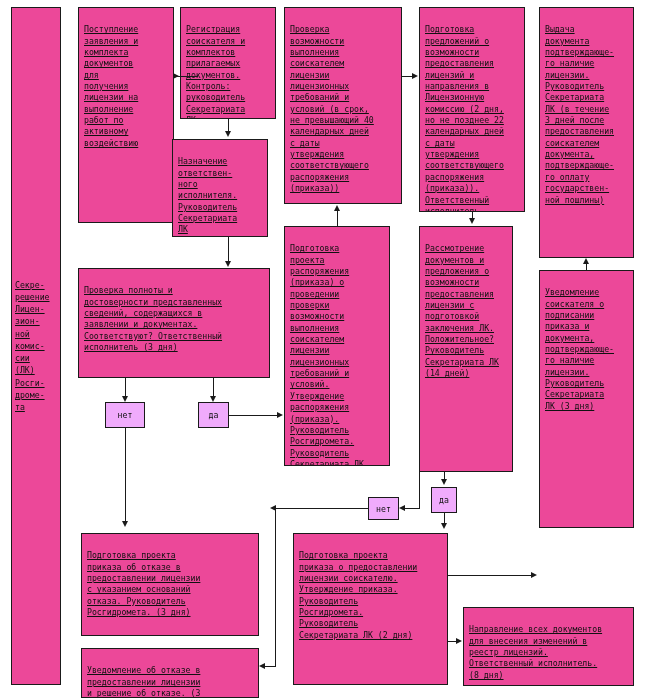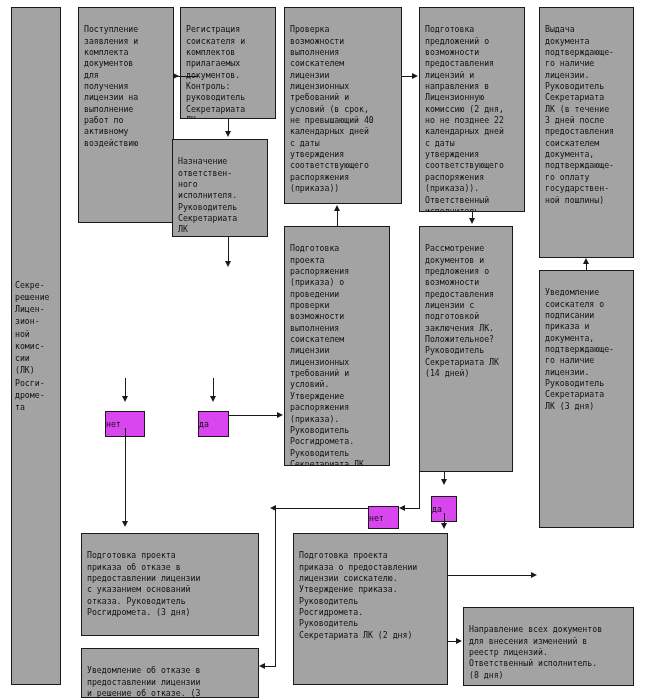--- a/index.html
+++ b/index.html
@@ -12,45 +12,45 @@
     width: 654px;
     height: 698px;
     background: #ffffff;
     font-family: "DejaVu Sans Mono", "Liberation Mono", monospace;
     overflow: hidden;
   }
   .box {
     position: absolute;
     box-sizing: border-box;
     border: 1px solid #1a1a1a;
-    background: #a3a3a3;
+    background: #ec4899;
     color: #111111;
     font-size: 8.2px;
     line-height: 11.35px;
     letter-spacing: 0px;
     padding: 5px 4px 3px 5px;
     white-space: pre-line;
     word-break: normal;
     overflow: hidden;
+    text-decoration: underline;
   }
   .vcenter {
     display: flex;
     align-items: center;
   }
   .dec {
     position: absolute;
     box-sizing: border-box;
     border: 1px solid #1a1a1a;
-    background: #d946ef;
+    background: #f0abfc;
     color: #111111;
     font-size: 8.2px;
     display: flex;
     align-items: center;
-    justify-content: flex-start;
-    margin-top: 9px;
+    justify-content: center;
   }
   
   .ln {
     position: absolute;
     background: #1a1a1a;
   }
   .hl { height: 1px; }
   .vl { width: 1px; }
   .ar {
     position: absolute;
@@ -166,20 +166,28 @@
 3 дней после
 предоставления
 соискателем
 документа,
 подтверждающе-
 го оплату
 государствен-
 ной пошлины)</span>
   </div>
 
+  <div class="box" style="left:78px; top:268px; width:192px; height:110px;">
+    <span>Проверка полноты и
+достоверности представленных
+сведений, содержащихся в
+заявлении и документах.
+Соответствуют? Ответственный
+исполнитель (3 дня)</span>
+  </div>
 
   <div class="box" style="left:284px; top:226px; width:106px; height:240px;">
     <span>Подготовка
 проекта
 распоряжения
 (приказа) о
 проведении
 проверки
 возможности
 выполнения

